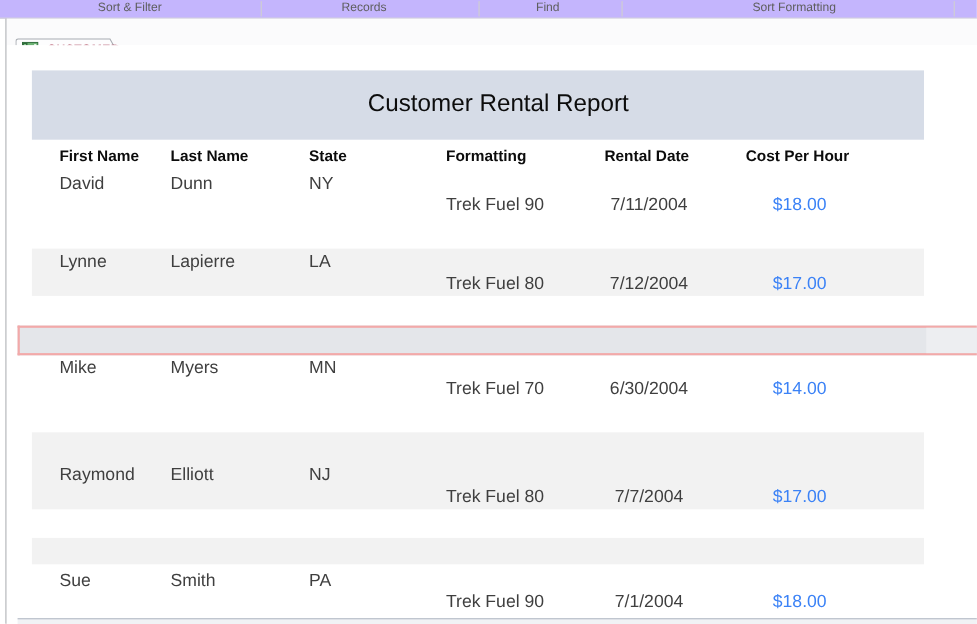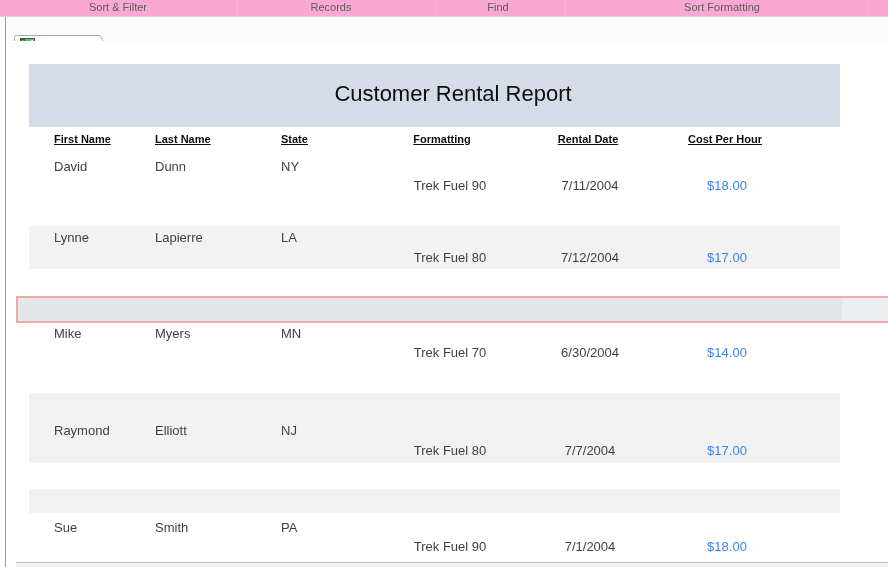--- a/index.html
+++ b/index.html
@@ -1,21 +1,21 @@
 <!DOCTYPE html>
 <html><head>
 <meta charset="utf-8">
 <style>
   html,body{margin:0;padding:0;width:888px;height:567px;overflow:hidden;
     font-family:"Liberation Sans",sans-serif;background:#ffffff;}
   .screen{position:absolute;left:0;top:0;width:888px;height:567px;}
 
   
   .ribbon-strip{position:absolute;left:0;top:0;width:888px;height:16px;
-    background:#f9a8d4;border-bottom:1px solid #d6d6d6;}
+    background:#c4b5fd;border-bottom:1px solid #d6d6d6;}
   .ribbon-label{position:absolute;top:1px;font-size:11px;color:#5e5e5e;
     transform:translateX(-50%);white-space:nowrap;}
   .ribbon-sep{position:absolute;top:1px;width:1px;height:14px;background:#cfcfcf;}
 
   
   .pane-left-border{position:absolute;left:5px;top:17px;width:1px;height:550px;background:#999da2;}
 
   
   .tab-row{position:absolute;left:6px;top:17px;width:882px;height:24px;background:#fbfbfc;}
   .tab{position:absolute;left:8px;top:17px;width:102px;height:24px;cursor:default;}
@@ -24,32 +24,32 @@
   .tab-label{position:absolute;left:29px;top:5px;font-size:11px;font-weight:bold;
     color:#a12c46;letter-spacing:.4px;white-space:nowrap;}
 
   
   .report{position:absolute;left:6px;top:41px;width:882px;height:526px;background:#fff;}
 
   .title-band{position:absolute;left:29px;top:64px;width:811px;height:63px;background:#d6dce7;}
   .report-title{position:absolute;left:453px;top:81px;transform:translateX(-50%);
     font-size:22px;font-weight:normal;color:#0c0c0c;white-space:nowrap;}
 
-  .col-h{position:absolute;top:133px;font-size:11px;font-weight:bold;color:#0c0c0c;
-    text-decoration:underline;white-space:nowrap;}
+  .col-h{position:absolute;top:133px;font-size:14px;font-weight:bold;color:#0c0c0c;
+    white-space:nowrap;}
   .c-center{transform:translateX(-50%);}
 
   .stripe{position:absolute;left:29px;width:811px;background:#f2f2f2;}
 
   .selected-band{position:absolute;left:16px;top:296px;width:872px;height:27px;
     background:#e4e6ea;box-sizing:border-box;
     border-top:2px solid #f2a9a9;border-bottom:2px solid #f2a9a9;border-left:2px solid #f2a9a9;}
   .selected-band .outside{position:absolute;right:0;top:0;width:46px;height:100%;background:#edeef1;}
 
-  .cell{position:absolute;font-size:13px;color:#3f3f3f;white-space:nowrap;}
+  .cell{position:absolute;font-size:16px;color:#3f3f3f;white-space:nowrap;}
   .cost{color:#3b82f6;}
 
   .bottom-strip{position:absolute;left:16px;top:562px;width:872px;height:5px;
     background:#f1f2f5;border-top:1px solid #b4bbc5;box-sizing:content-box;}
 
   
   #rg0{left:118px} #rg1{left:331px} #rg2{left:498px} #rg3{left:722px}
   #rs0{left:237px} #rs1{left:435px} #rs2{left:565px} #rs3{left:867px}
 
   #h-first{left:54px} #h-last{left:155px} #h-state{left:281px}

